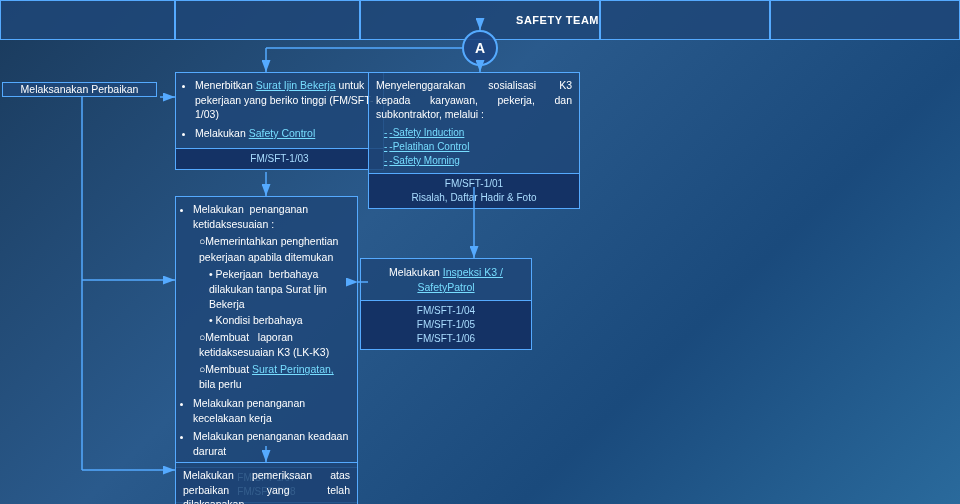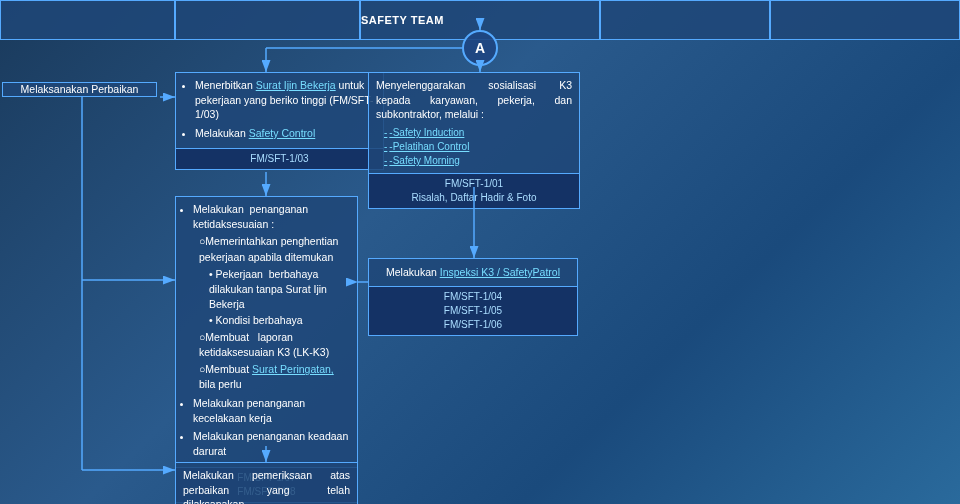--- a/index.html
+++ b/index.html
@@ -91,21 +91,21 @@
 
     
     .top-box {
       position: absolute;
       top: 0;
       height: 40px;
       background: rgba(30, 70, 120, 0.85);
       border: 1px solid #5af;
       display: flex;
       align-items: center;
-      justify-content: flex-start;
+      justify-content: flex-end;
       font-size: 11px;
       font-weight: bold;
       letter-spacing: 0.5px;
     }
   </style>
 </head>
 <body>
 
 <div class="flow-container">
 
@@ -176,21 +176,21 @@
         <li>
           Melakukan penanganan keadaan darurat
         </li>
       </ul>
     </div>
     <div class="box-footer">
       FM/SFT-1/07<br>FM/SFT-1/08
     </div>
   </div>
 
-  <div class="box" style="left:368px;top:258px;width:210px;">
+  <div class="box" style="left:360px;top:258px;width:172px;">
     <div class="box-body" style="font-size:10.5px;text-align:center;padding:6px;">
       <span>Melakukan </span><span class="underline-link">Inspeksi K3 / SafetyPatrol</span>
     </div>
     <div class="box-footer">
       FM/SFT-1/04<br>FM/SFT-1/05<br>FM/SFT-1/06
     </div>
   </div>
 
   <div class="box" style="left:175px;top:462px;width:183px;padding:5px 7px;font-size:10.5px;text-align:justify;">
     <span>Melakukan&nbsp; pemeriksaan&nbsp; atas perbaikan&nbsp;&nbsp; yang&nbsp;&nbsp; telah dilaksanakan</span>

